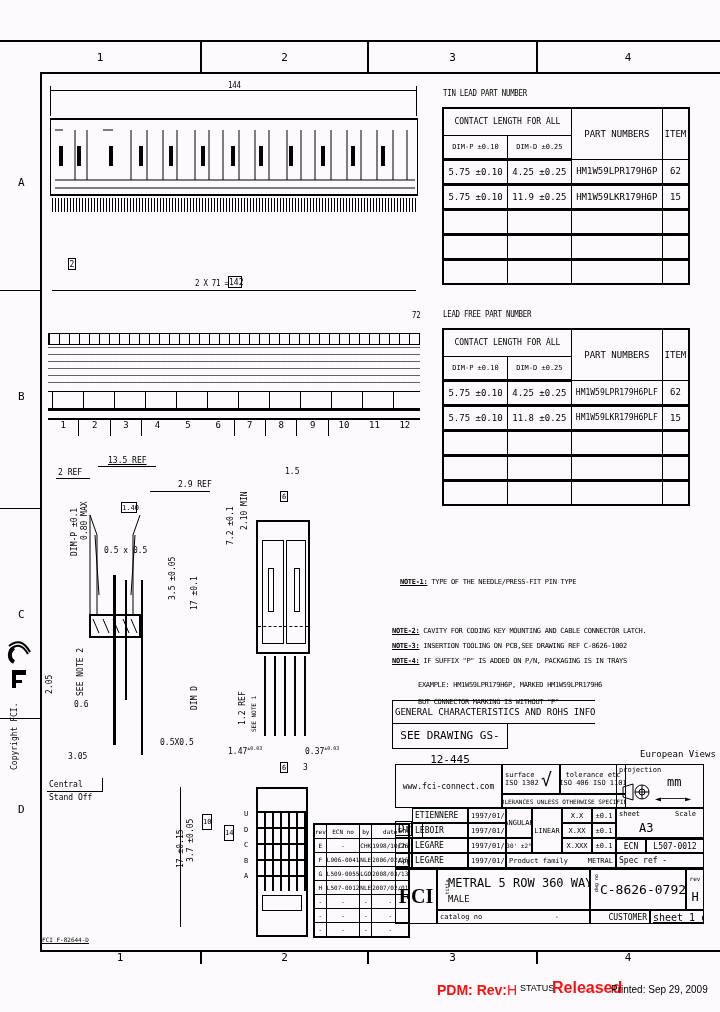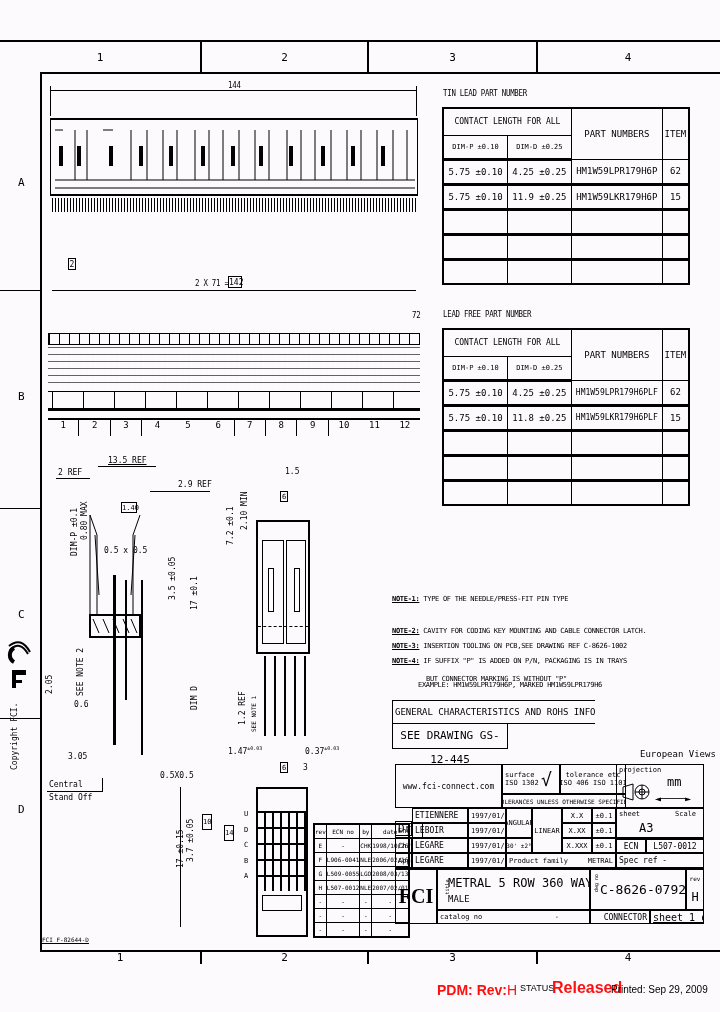--- a/index.html
+++ b/index.html
@@ -235,21 +235,21 @@
   <div class="cap" style="left:104px;top:546px;">0.5 x 0.5</div>
   <div class="cap" style="left:70px;top:556px;transform:rotate(-90deg);transform-origin:left top;">DIM-P ±0.1</div>
   <div class="cap" style="left:80px;top:540px;transform:rotate(-90deg);transform-origin:left top;">0.80 MAX</div>
   <div class="cap" style="left:168px;top:600px;transform:rotate(-90deg);transform-origin:left top;">3.5 ±0.05</div>
   <div class="cap" style="left:190px;top:610px;transform:rotate(-90deg);transform-origin:left top;">17 ±0.1</div>
   <div class="cap" style="left:76px;top:696px;transform:rotate(-90deg);transform-origin:left top;">SEE NOTE 2</div>
   <div class="cap" style="left:45px;top:694px;transform:rotate(-90deg);transform-origin:left top;">2.05</div>
   <div class="cap" style="left:74px;top:700px;">0.6</div>
   <div class="cap" style="left:68px;top:752px;">3.05</div>
   <div class="cap" style="left:190px;top:710px;transform:rotate(-90deg);transform-origin:left top;">DIM D</div>
-  <div class="cap" style="left:160px;top:771px;">0.5X0.5</div>
+  <div class="cap" style="left:160px;top:738px;">0.5X0.5</div>
   <div class="box" style="left:47px;top:778px;width:56px;height:14px;font-size:8px;line-height:13px;padding-left:2px;border-top:none;border-left:none;">Central Stand Off</div>
 
   <svg class="abs" style="left:85px;top:515px;" width="70" height="240" viewBox="0 0 70 240">
     <g stroke="#000" fill="none">
       <path d="M5 0 L12 20 L12 100 L5 100 Z"></path>
       <path d="M55 0 L48 20 L48 100 L55 100"></path>
       <rect x="5" y="100" width="50" height="22" stroke-width="2"></rect>
       <path d="M8 104l6 14M18 104l6 14M28 104l6 14M38 104l6 14M46 104l6 14"></path>
       <path d="M10 20l4 60M50 20l-4 60"></path>
     </g>
@@ -348,25 +348,25 @@
   <tr>
         <td style="height:13px;">-</td>
         <td style="height:13px;">-</td>
         <td style="height:13px;">-</td>
         <td style="height:13px;">-</td>
       </tr>
 </tbody>
   </table>
 
 <div>
-  <div class="note" style="top:595px;"><u>NOTE-1:</u> <span>TYPE OF THE NEEDLE/PRESS-FIT PIN TYPE</span></div>
+  <div class="note" style="top:578px;margin-left:8px;"><u>NOTE-1:</u> <span>TYPE OF THE NEEDLE/PRESS-FIT PIN TYPE</span></div>
   <div class="note" style="top:627px;"><u>NOTE-2:</u> <span>CAVITY FOR CODING KEY MOUNTING AND CABLE CONNECTOR LATCH.</span></div>
   <div class="note" style="top:642px;"><u>NOTE-3:</u> <span>INSERTION TOOLING ON PCB,SEE DRAWING REF C-8626-1002</span></div>
   <div class="note" style="top:657px;"><u>NOTE-4:</u> <span>IF SUFFIX "P" IS ADDED ON P/N, PACKAGING IS IN TRAYS</span></div>
-  <div class="note" style="top:675px;left:418px;margin-left:8px;">BUT CONNECTOR MARKING IS WITHOUT "P"</div>
+  <div class="note" style="top:698px;left:418px;">BUT CONNECTOR MARKING IS WITHOUT "P"</div>
   <div class="note" style="top:681px;left:418px;">EXAMPLE: HM1W59LPR179H6P, MARKED HM1W59LPR179H6</div>
 </div>
 
 <div class="abs" style="left:392px;top:700px;width:200px;height:22px;border:1px solid #000;border-right:none;font-size:9px;line-height:22px;padding-left:2px;white-space:nowrap;overflow:hidden;">GENERAL CHARACTERISTICS AND ROHS INFORMATIONS:</div>
 <div class="abs" style="left:392px;top:723px;width:114px;height:24px;border:1px solid #000;font-size:11px;line-height:24px;text-align:center;">SEE DRAWING GS-12-445</div>
 
 <div class="abs" style="left:640px;top:749px;font-size:9px;">European Views</div>
 
 <div>
   <div class="tb" style="left:395px;top:764px;width:107px;height:44px;">www.fci-connect.com</div>
@@ -440,21 +440,21 @@
     <span>-</span>
   </div>
   <div class="tb" style="left:590px;top:868px;width:96px;height:42px;border-top-width:2px;font-size:13px;">
     <span class="abs" style="left:2px;top:4px;font-size:5px;writing-mode:vertical-rl;transform:rotate(180deg);">dwg no</span>
     <span style="margin-left:10px;">C-8626-0792</span>
   </div>
   <div class="tb" style="left:686px;top:868px;width:18px;height:42px;border-top-width:2px;flex-direction:column;">
     <span style="font-size:6px;">rev</span>
     <span style="font-size:12px;margin-top:8px;">H</span>
   </div>
-  <div class="tb" style="left:590px;top:910px;width:60px;height:14px;justify-content:flex-end;padding-right:2px;font-size:8px;">CONNECTOR</div>
+  <div class="tb" style="left:590px;top:910px;width:60px;height:14px;justify-content:flex-end;padding-right:2px;font-size:8px;">CUSTOMER</div>
   <div class="tb tbl" style="left:650px;top:910px;width:54px;height:14px;font-size:10px;text-decoration:underline;">sheet 1 of 1</div>
 </div>
 
 <div class="abs" style="left:42px;top:936px;font-size:6px;text-decoration:underline;">FCI F-82644-D</div>
 
 <div class="status" style="left:437px;font-size:14px;">
   <span class="red">PDM: Rev:</span><span class="red" style="font-weight:normal;">H</span>
 </div>
 <div class="status" style="left:520px;top:983px;font-size:9px;">STATUS</div>
 <div class="status red" style="left:552px;top:979px;font-size:16px;">Released</div>

